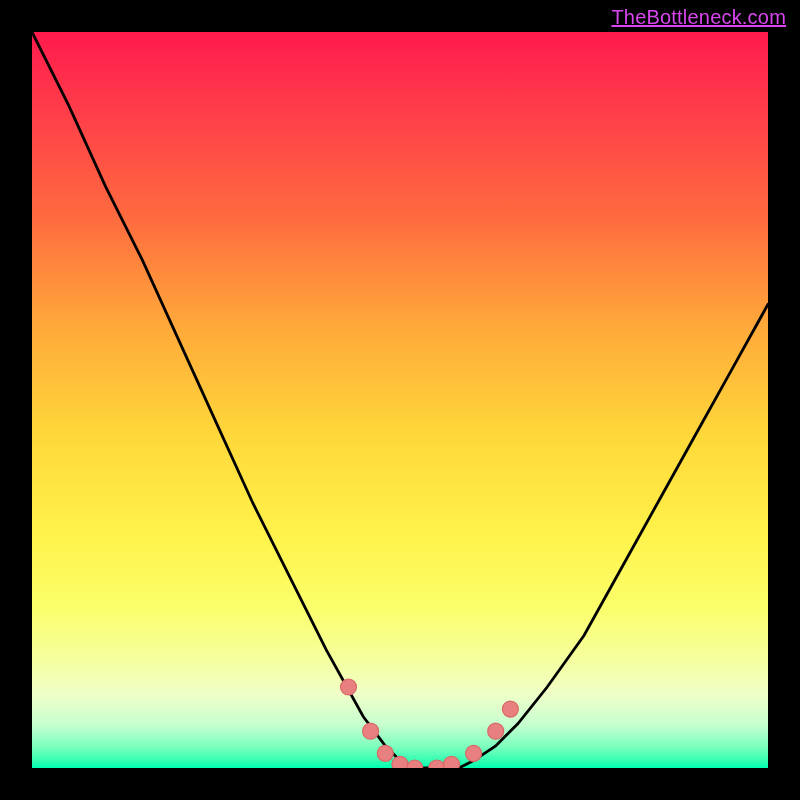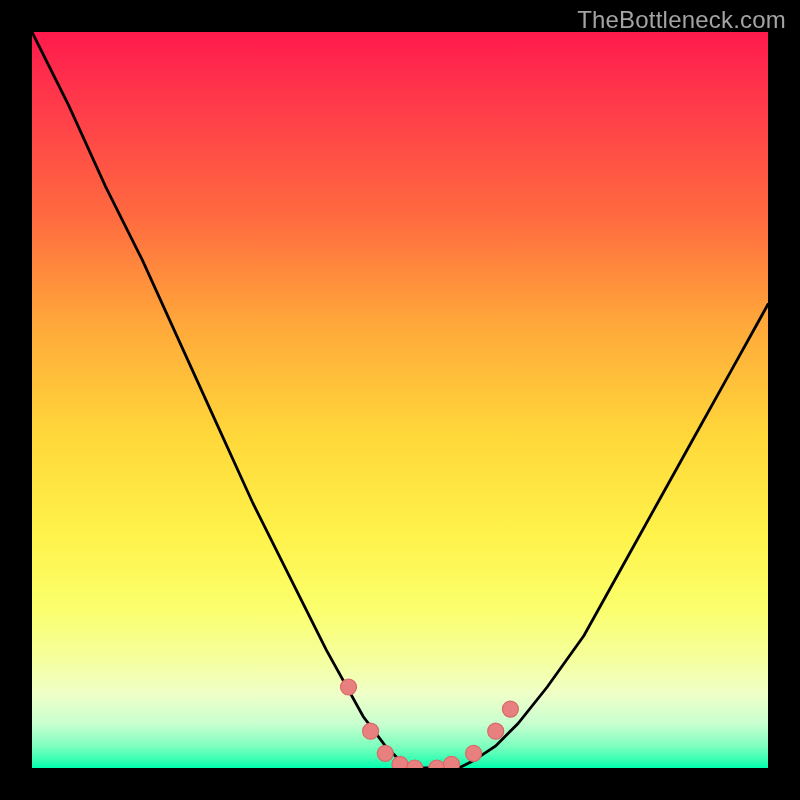--- a/index.html
+++ b/index.html
@@ -43,25 +43,26 @@
       #c8ffd0 94%,
       #7fffbf 97%,
       #33ffb2 99%,
       #00ffb0 100%
     );
   }
   .watermark {
     position: absolute;
     top: 6px;
     right: 14px;
-    color: #a3a3a3;
-    font-size: 24px;
+    color: #d946ef;
+    font-size: 20px;
     font-weight: 500;
     letter-spacing: 0.2px;
     user-select: none;
+    text-decoration: underline;
   }
   svg.curve {
     position: absolute;
     inset: 0;
   }
   .marker {
     fill: #e98080;
     stroke: #d86868;
     stroke-width: 1.2;
   }

